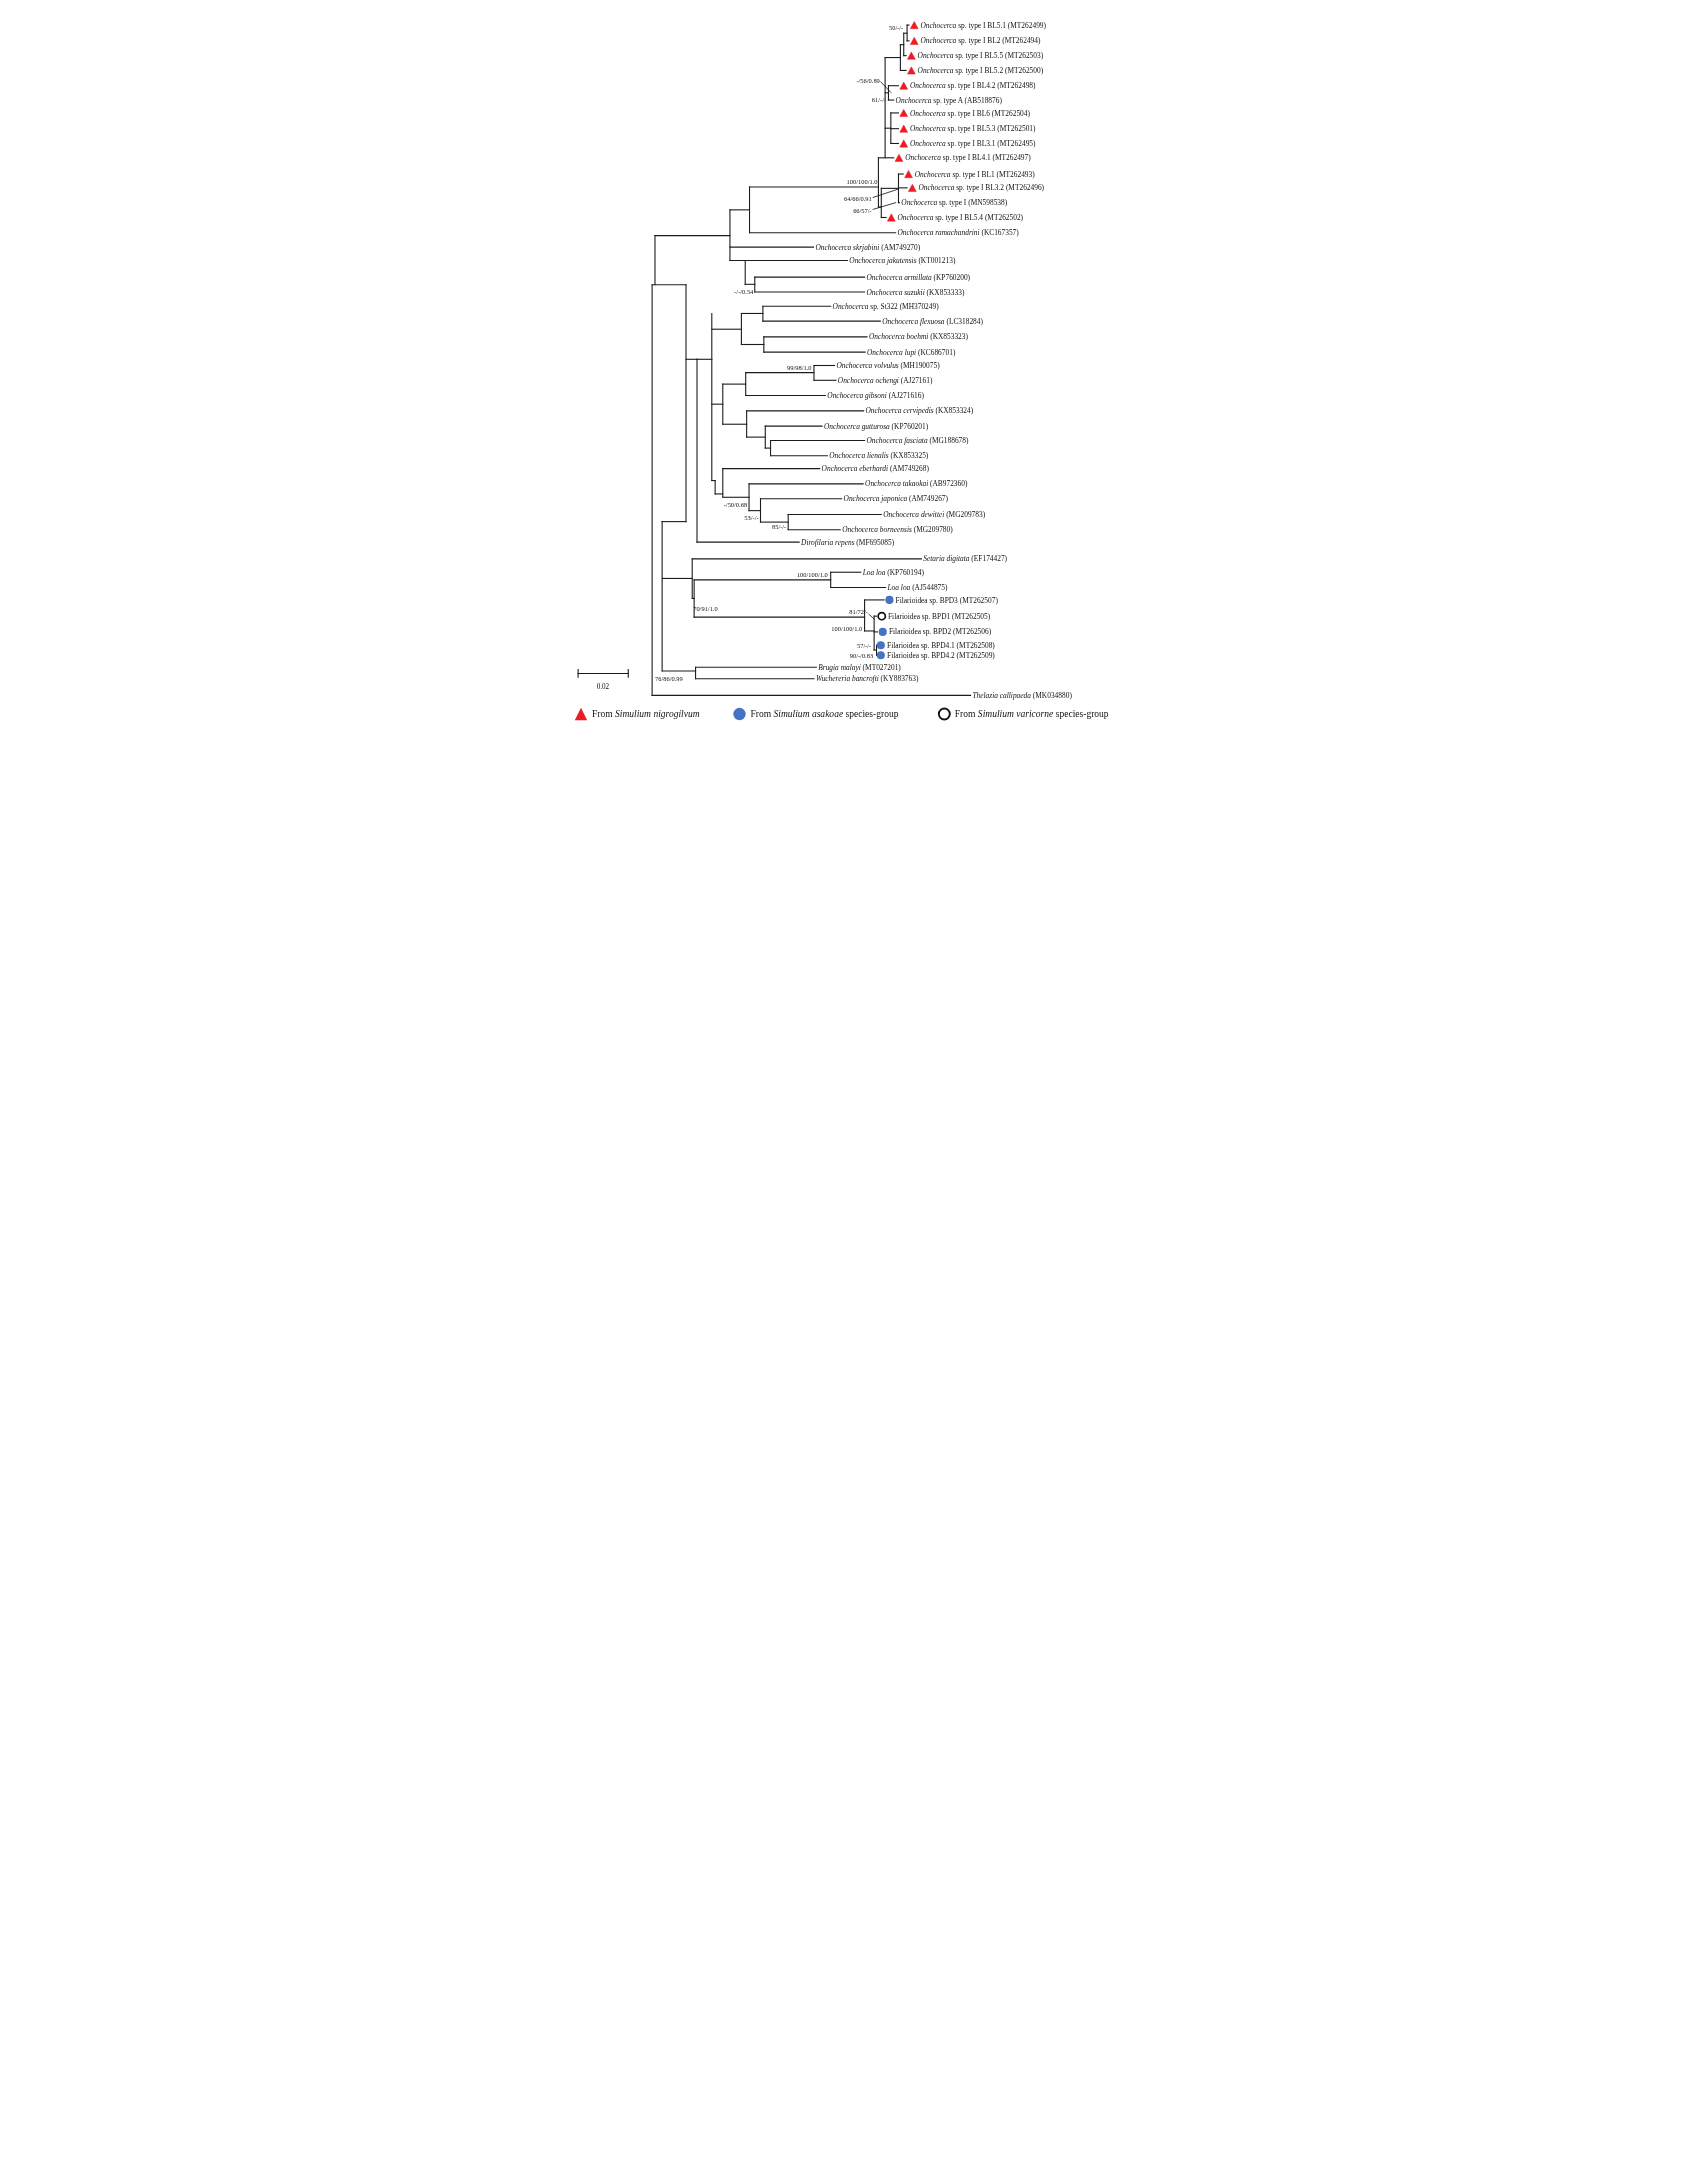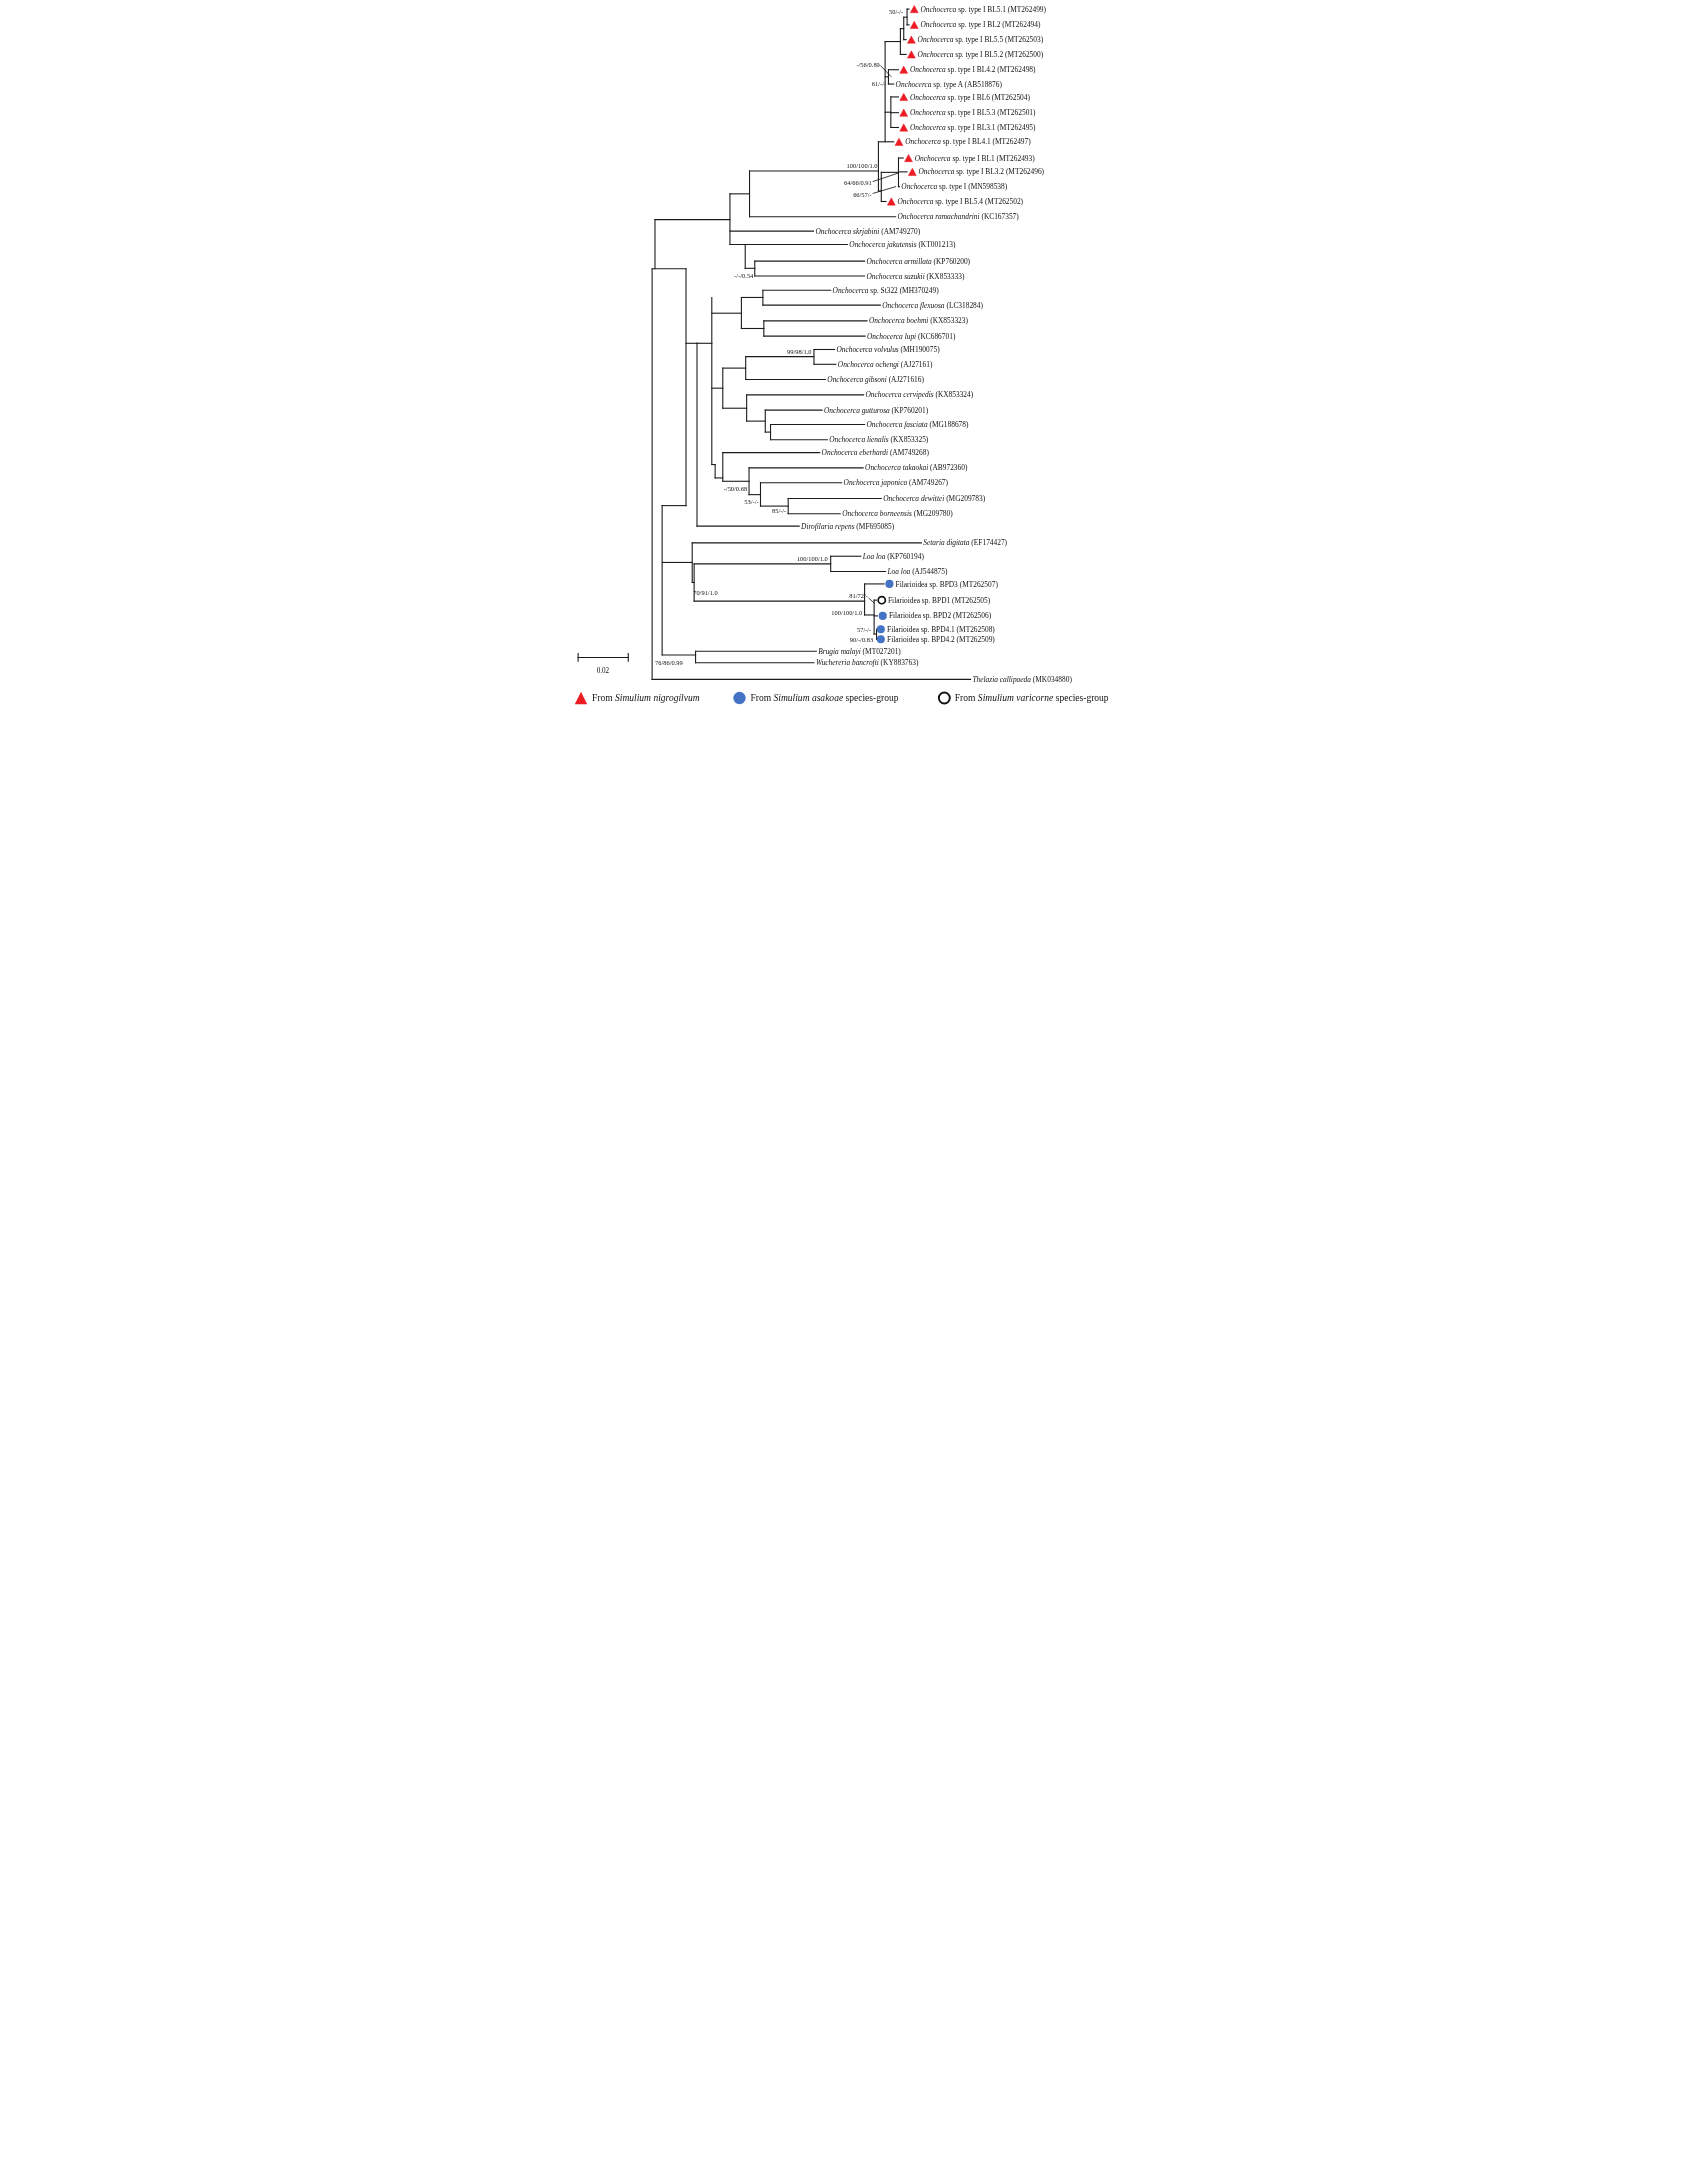--- a/index.html
+++ b/index.html
@@ -1,17 +1,17 @@
 <!DOCTYPE html>
 <html style="font-size:7.6px"><head>
 <meta charset="utf-8">
 <style>
   html,body{margin:0;padding:0;background:#ffffff;}
   body{font-family:"Liberation Serif","DejaVu Serif",serif;}
-  .figure-wrap{width:567px;margin:0 auto;background:#ffffff;}
+  .figure-wrap{width:567px;margin:16px auto;background:#ffffff;}
   svg text{font-family:"Liberation Serif","DejaVu Serif",serif;fill:#111;}
   .tip-label{font-size:15.5px;}
   .support-label{font-size:13.5px;}
   .scale-label{font-size:15px;}
   .legend-label{font-size:20px;}
 </style>
 </head>
 <body>
 
 <div class="figure-wrap">

